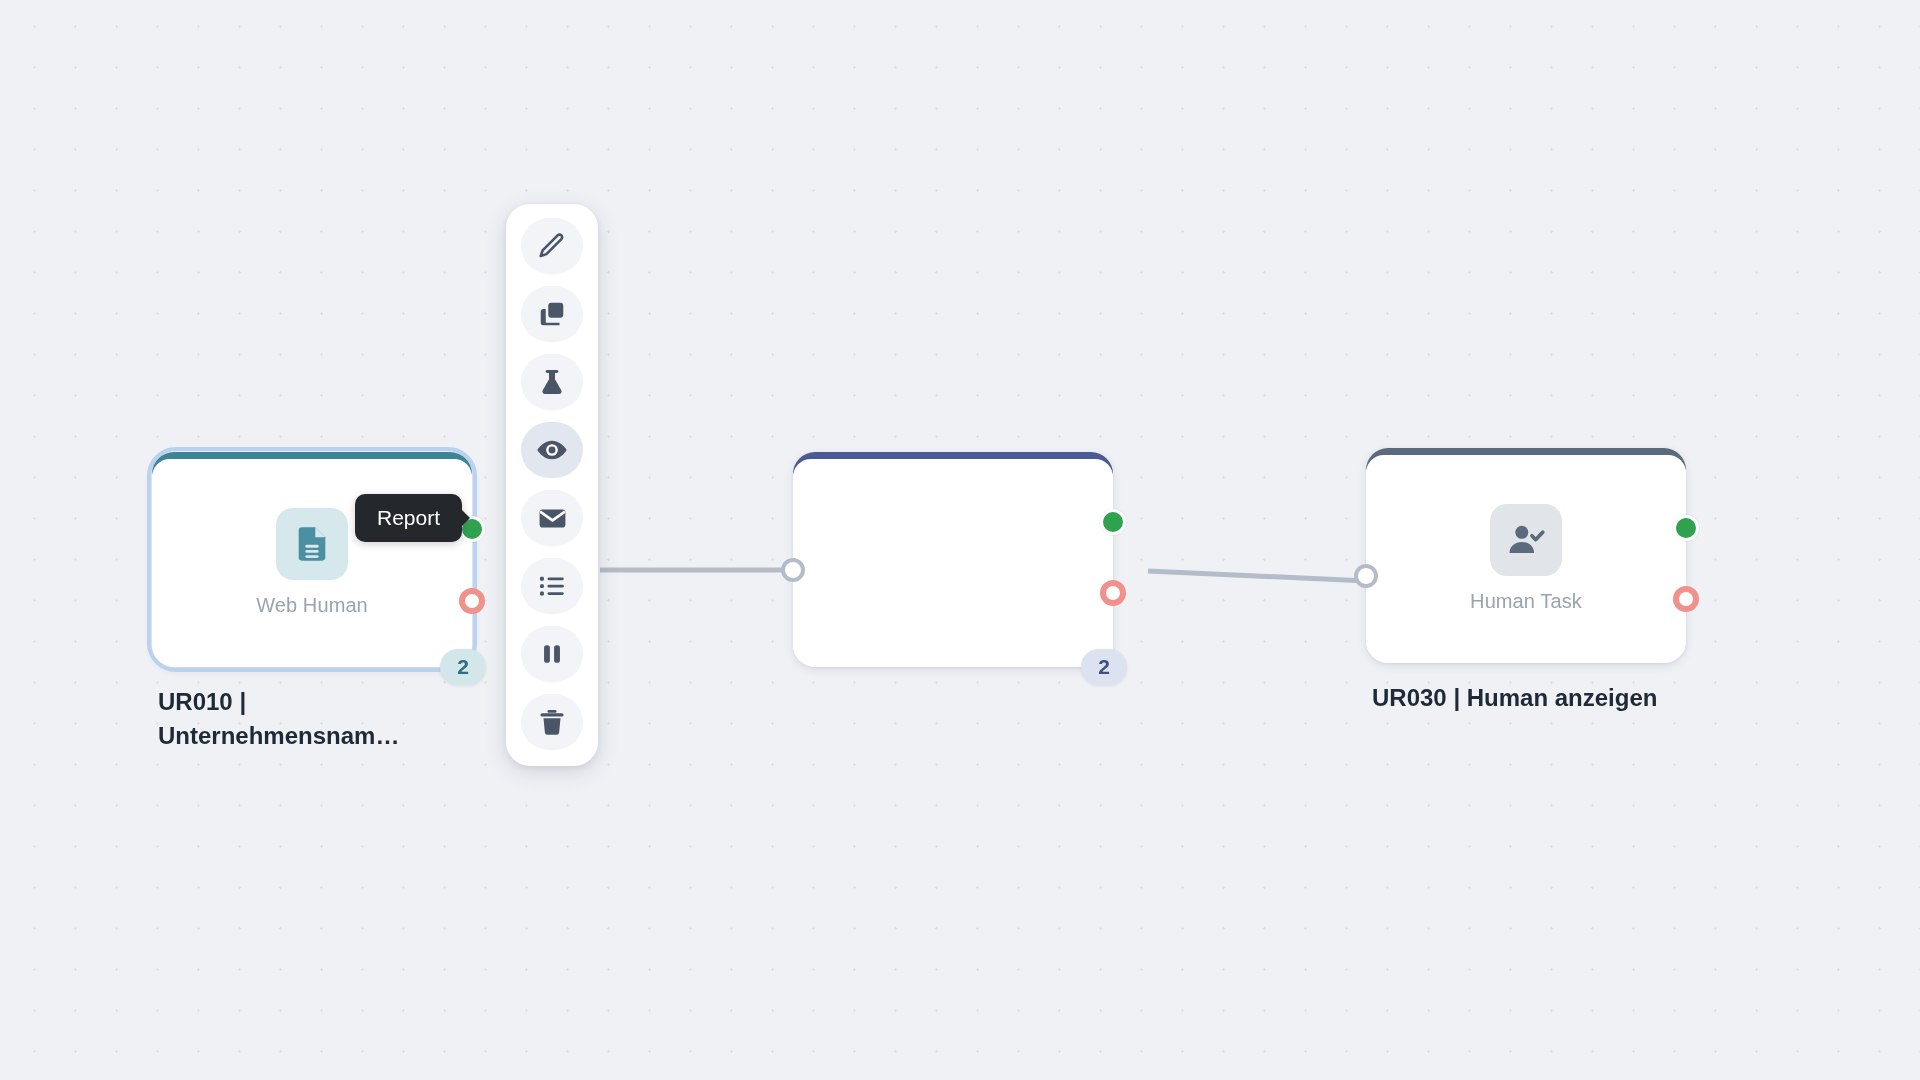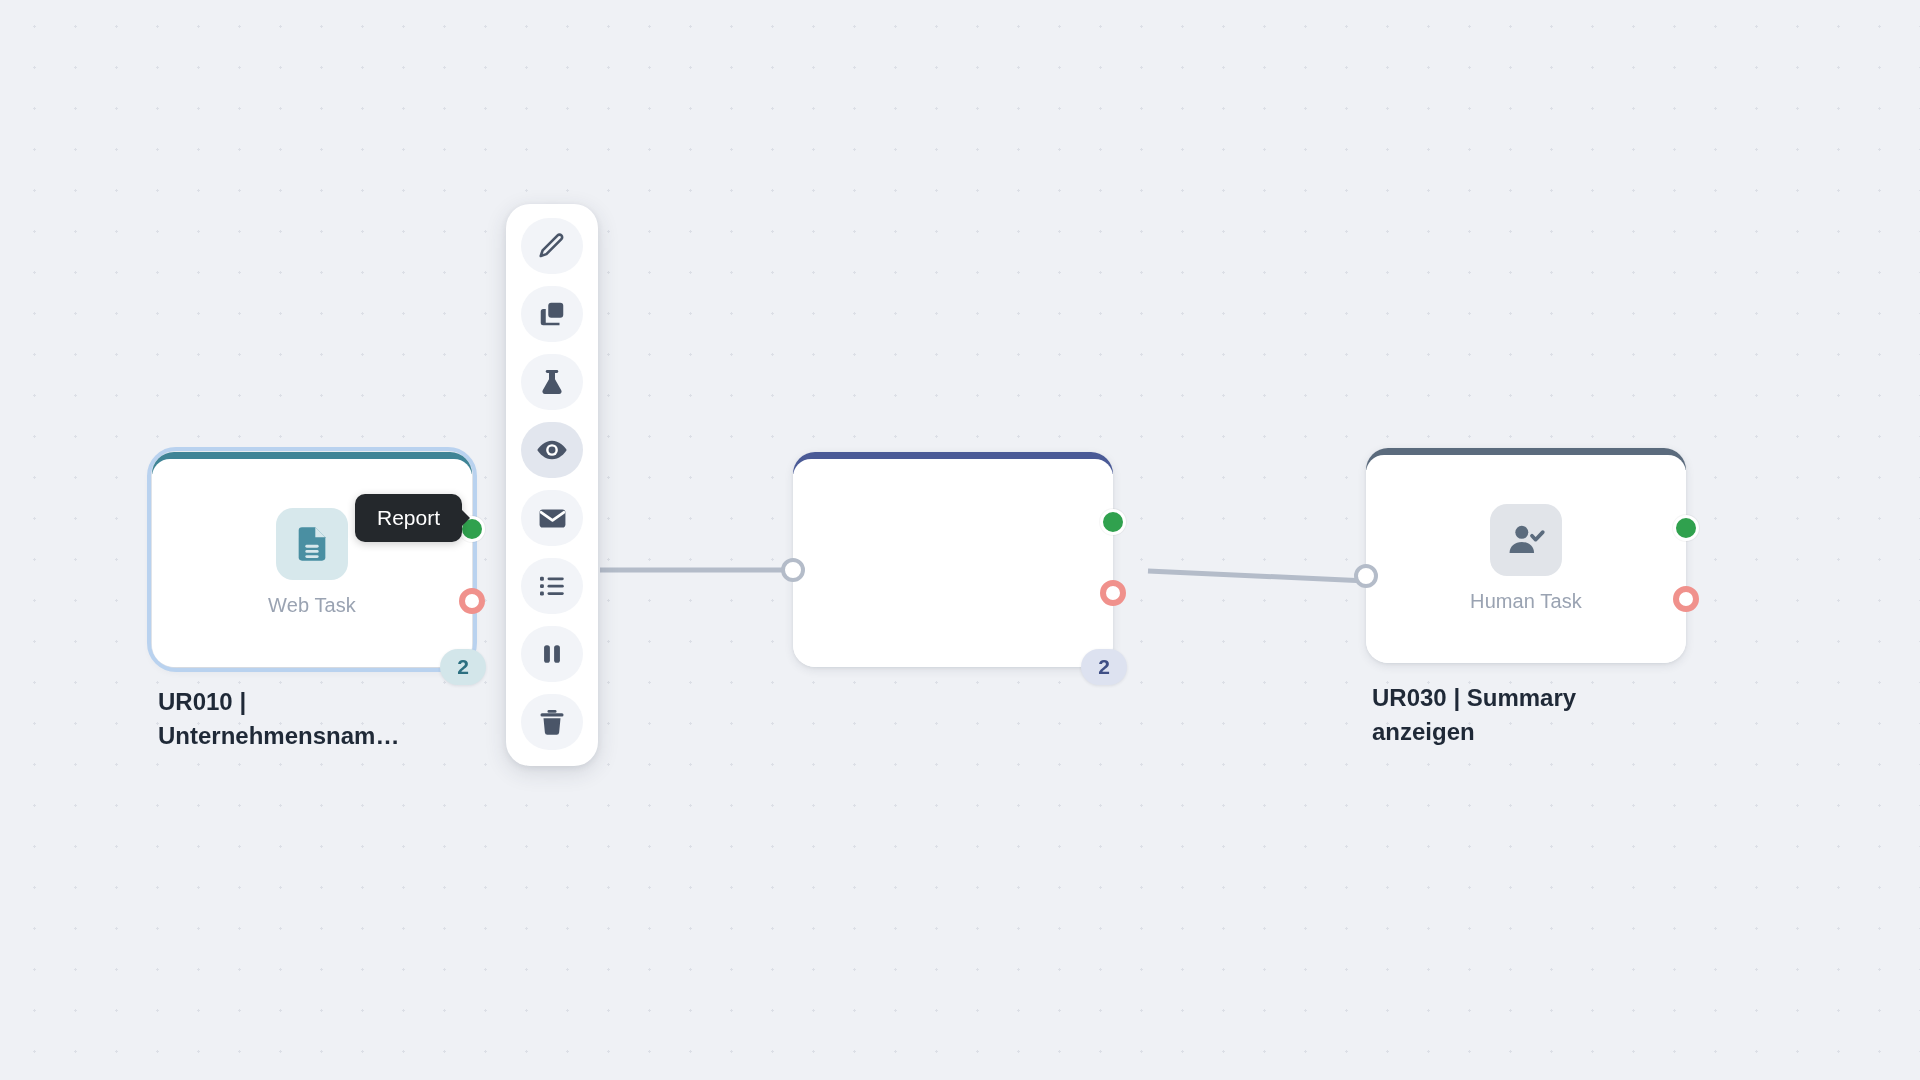--- a/index.html
+++ b/index.html
@@ -227,21 +227,21 @@
       <div class="node-inner">
         <div class="node-icon-box" style="background:#d7e8ec;">
           <svg width="40" height="44" viewBox="0 0 24 24" fill="#4a8fa2">
             <path d="M14 2H6a2 2 0 0 0-2 2v16a2 2 0 0 0 2 2h12a2 2 0 0 0 2-2V8l-6-6z"></path>
             <path d="M14 2v6h6" fill="#d7e8ec"></path>
             <rect x="8" y="12.5" width="8" height="1.7" rx=".85" fill="#d7e8ec"></rect>
             <rect x="8" y="15.6" width="8" height="1.7" rx=".85" fill="#d7e8ec"></rect>
             <rect x="8" y="18.7" width="8" height="1.7" rx=".85" fill="#d7e8ec"></rect>
           </svg>
         </div>
-        <div class="node-subtitle">Web Task</div>
+        <div class="node-subtitle">Web Human</div>
       </div>
       <div class="handle out-ok" style="right:-13px; top:64px;"></div>
       <div class="handle out-err" style="right:-13px; top:136px;"></div>
       <div class="node-badge" style="background:#d3e6ea; color:#2c6f80;">2</div>
     </div>
     <div class="node-caption">UR010 | Unternehmensnam…</div>
   </div>
 
   <div class="node-wrap" style="left:793px; top:452px;">
     <div class="node-card" style="--accent:#4a5a96;">
@@ -261,21 +261,21 @@
             <path d="M2.6 19.4c0-3.9 3.1-6.3 7-6.3s7 2.4 7 6.3z"></path>
             <path d="M15.4 9.6l2.1 2.2 4.1-4.3" fill="none" stroke="#5b6b7d" stroke-width="2.1" stroke-linecap="round" stroke-linejoin="round"></path>
           </svg>
         </div>
         <div class="node-subtitle">Human Task</div>
       </div>
       <div class="handle in-port" style="left:-12px; top:116px;"></div>
       <div class="handle out-ok" style="right:-13px; top:67px;"></div>
       <div class="handle out-err" style="right:-13px; top:138px;"></div>
     </div>
-    <div class="node-caption">UR030 | Summary anzeigen</div>
+    <div class="node-caption">UR030 | Human anzeigen</div>
   </div>
 
   <div id="node-toolbar">
 
     <button class="tool-btn">
       <span>
         <svg width="30" height="30" viewBox="0 0 24 24" fill="none" stroke="#4a5568" stroke-width="2.1" stroke-linecap="round" stroke-linejoin="round">
           <path d="M16.5 3.5a2.12 2.12 0 1 1 3 3L7.5 18.5 3 20l1.5-4.5z"></path>
         </svg>
       </span>

